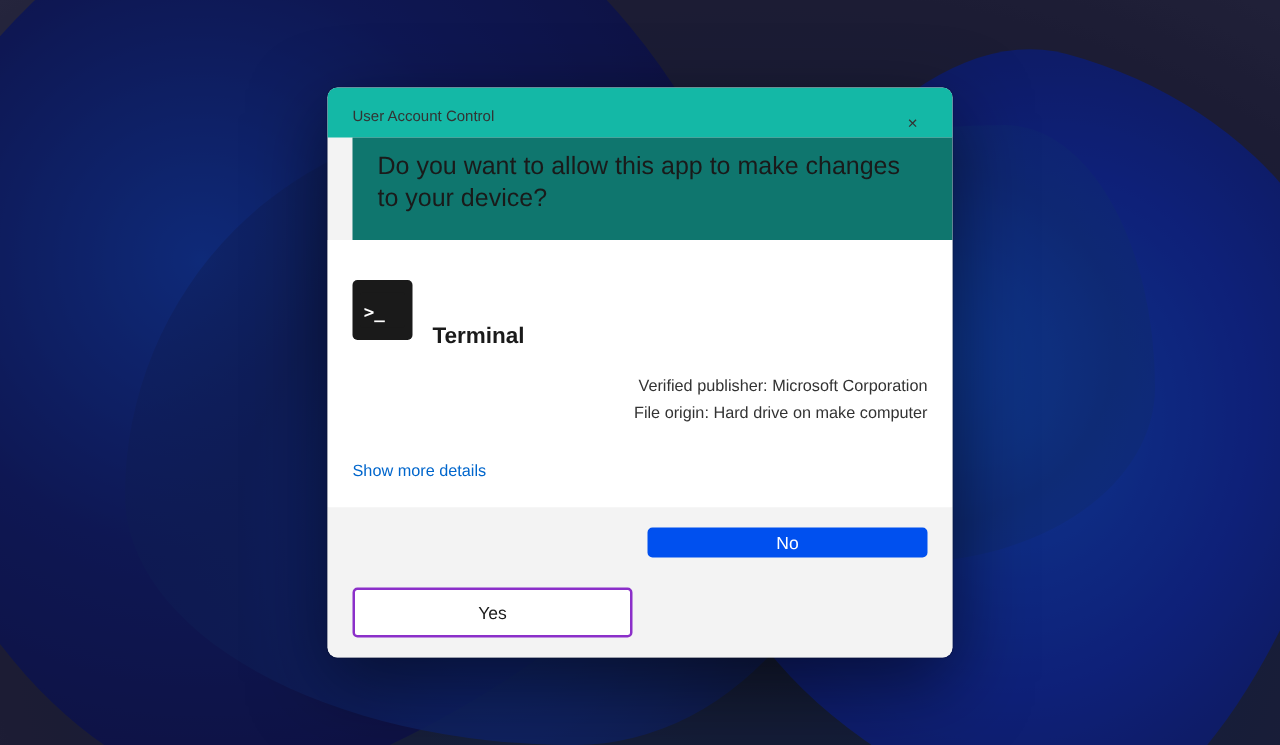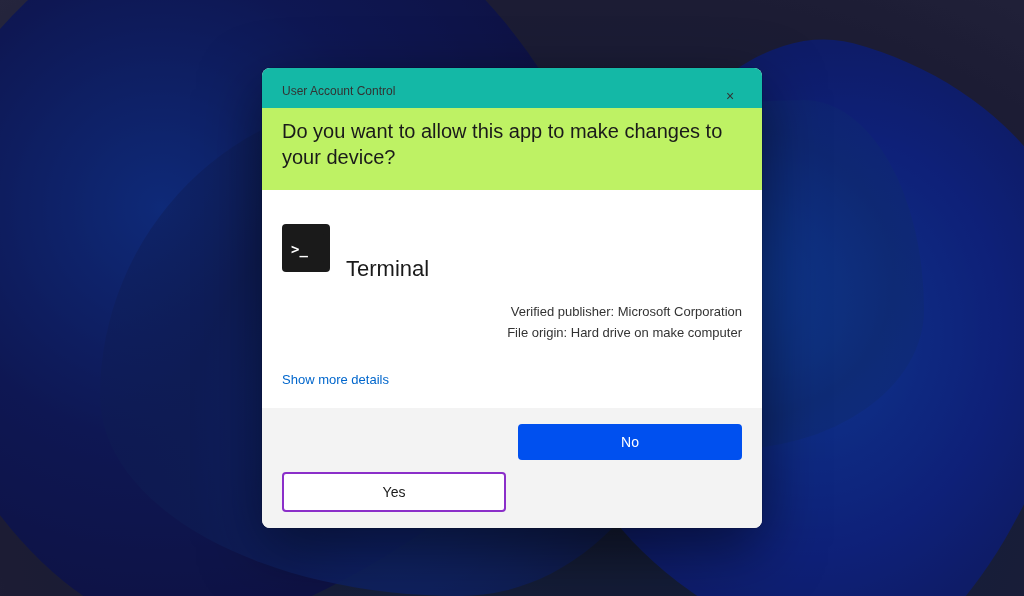--- a/index.html
+++ b/index.html
@@ -113,21 +113,22 @@
       align-items: center;
       justify-content: center;
       font-size: 14px;
       color: #333;
       border-radius: 4px;
       flex-shrink: 0;
     }
 
     .dialog-question {
       padding: 10px 20px 20px 20px;
-      background: #bef264;
+      background: #0f766e;
+      margin-left: 20px;
     }
 
     .dialog-question-text {
       font-size: 20px;
       font-weight: 400;
       color: #1a1a1a;
       line-height: 1.3;
     }
 
     .dialog-body {
@@ -153,22 +154,22 @@
       flex-shrink: 0;
       position: relative;
     }
 
     .terminal-icon-svg {
       width: 36px;
       height: 28px;
     }
 
     .app-name {
-      font-size: 22px;
-      font-weight: 400;
+      font-size: 18px;
+      font-weight: 700;
       color: #1a1a1a;
       margin-top: 42px;
     }
 
     .publisher-info {
       margin-bottom: 20px;
       text-align: right;
     }
 
     .publisher-line {
@@ -201,21 +202,21 @@
       border-radius: 4px;
       font-size: 14px;
       color: #1a1a1a;
       cursor: pointer;
       font-family: 'Segoe UI', Arial, sans-serif;
       margin-top: 48px;
     }
 
     .btn-no {
       flex: 1;
-      height: 36px;
+      height: 24px;
       border: 2px solid #0050ef;
       background: #0050ef;
       border-radius: 4px;
       font-size: 14px;
       color: #ffffff;
       cursor: pointer;
       font-family: 'Segoe UI', Arial, sans-serif;
       font-weight: 500;
     }
   </style>

